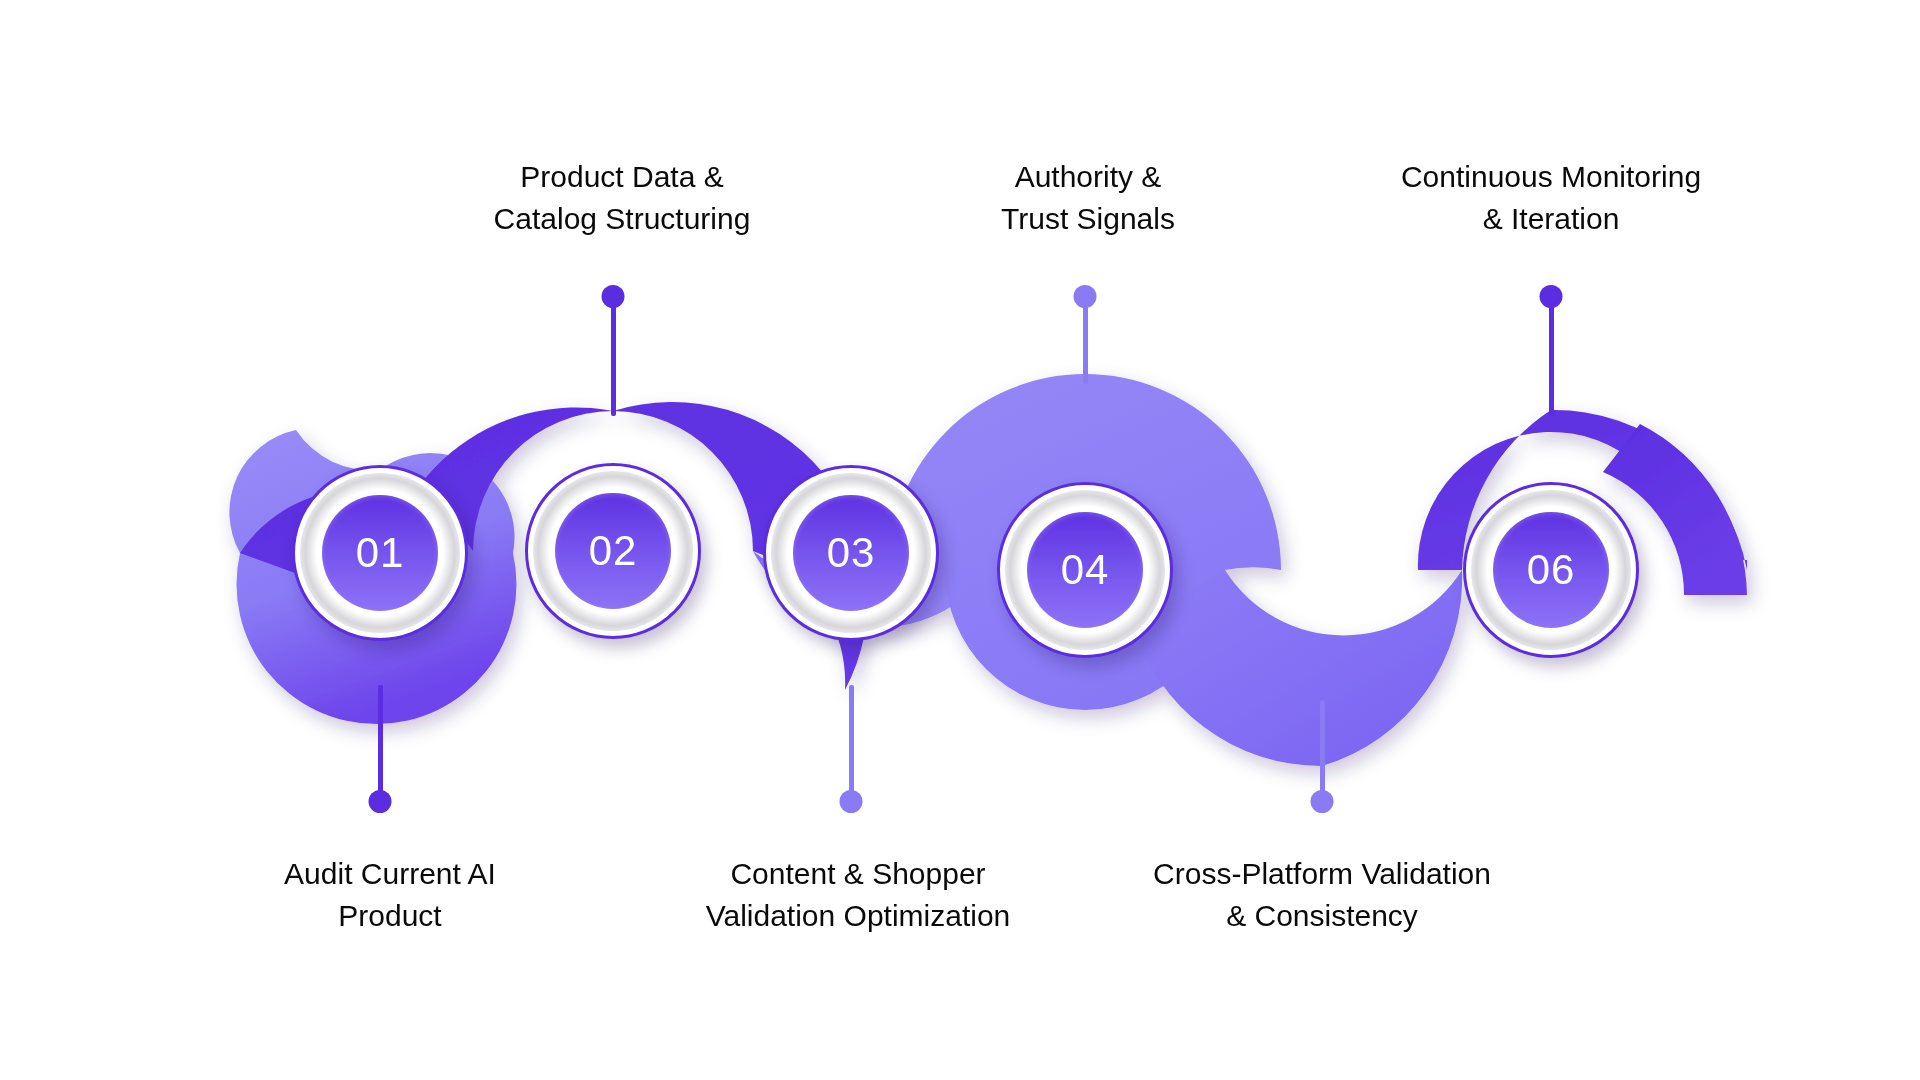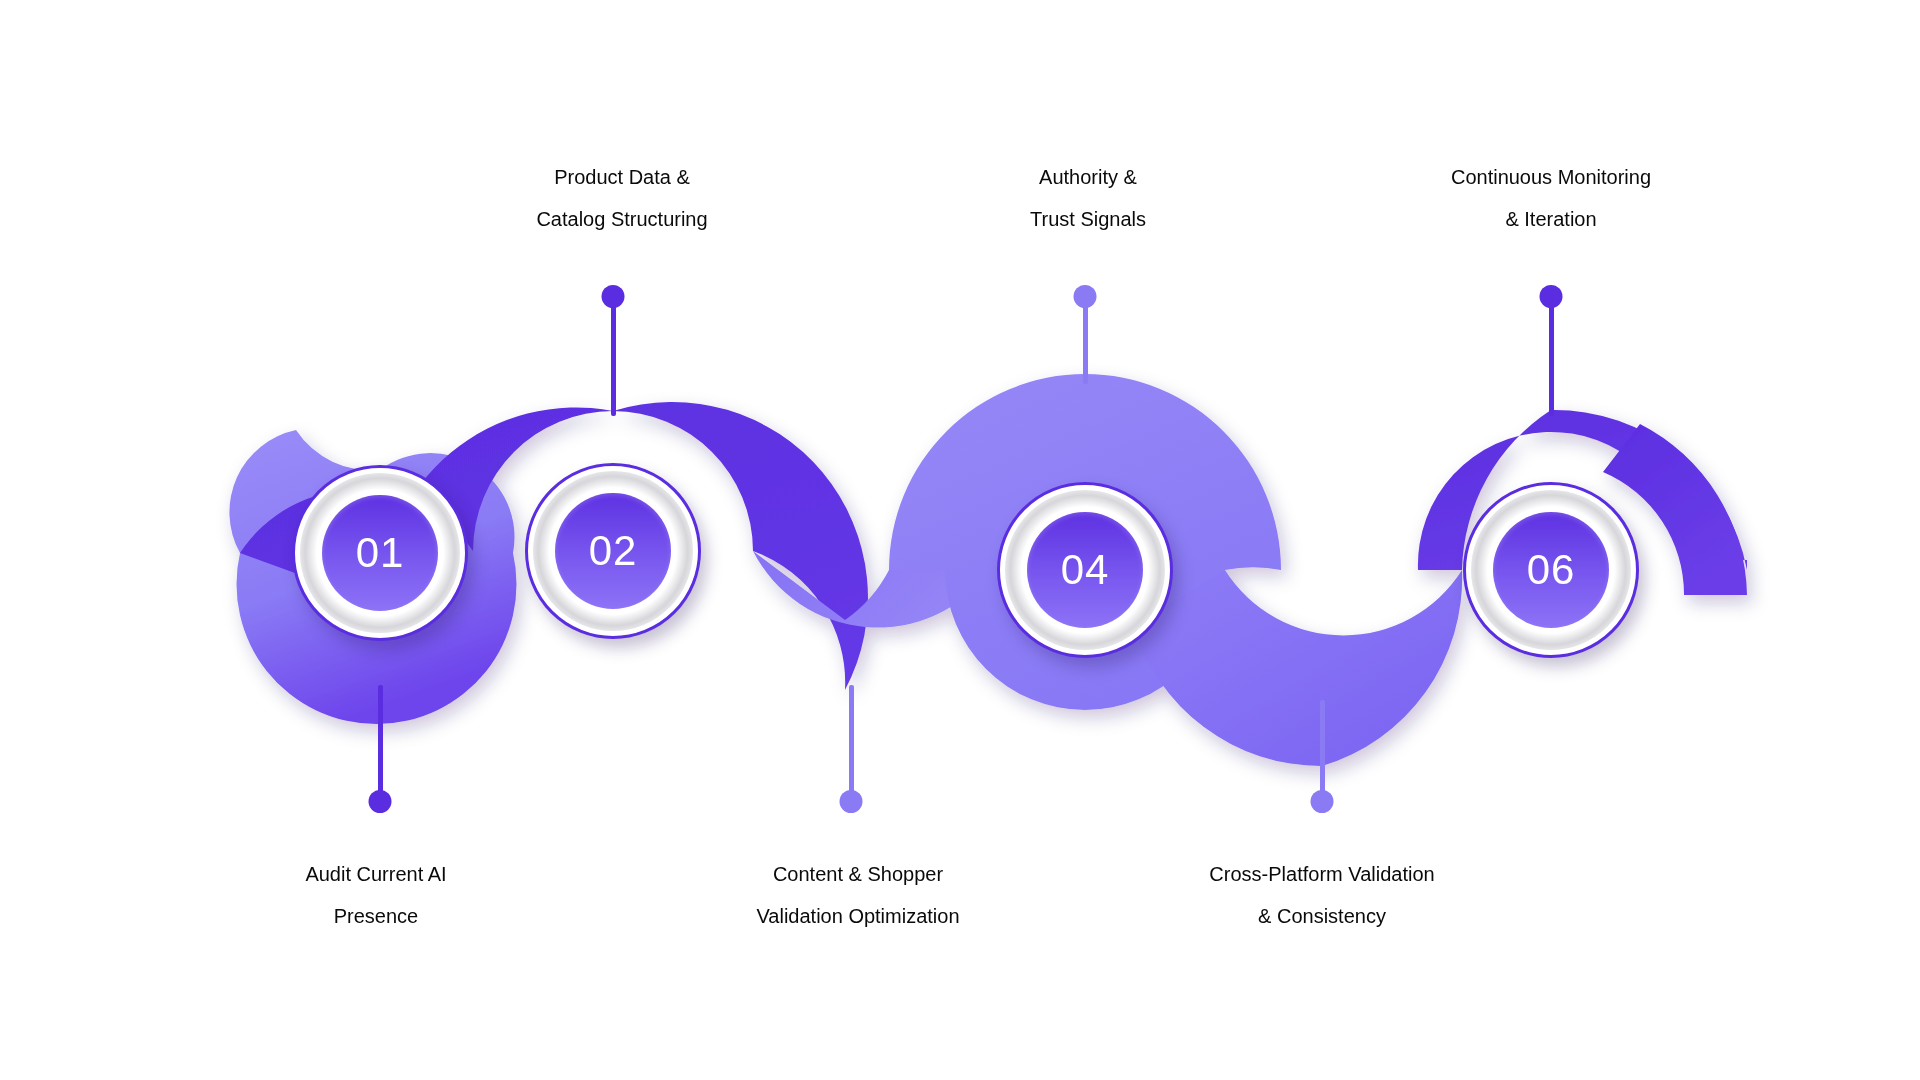--- a/index.html
+++ b/index.html
@@ -59,21 +59,21 @@
   .stem { position:absolute; z-index:2; width:5px; border-radius:2px; }
   .dot  { position:absolute; z-index:2; width:23px; height:23px; border-radius:50%;
           transform:translateX(-50%); }
 
   
   .label {
     position:absolute;
     transform:translateX(-50%);
     text-align:center;
     color:#0A0A0A;
-    font-size:20px;
+    font-size:30px;
     line-height:42px;
     font-weight:400;
     white-space:nowrap;
     font-family:"Liberation Sans", sans-serif;
   }
   .label .ln { display:block; }
 </style>
 </head>
 <body>
 
@@ -191,20 +191,27 @@
     </div>
 
     <div class="node" style="left:613px; top:551px; width:176px; height:176px;">
       <div class="ring"></div>
       <div class="bevel"></div>
       <div class="disc">
         <span class="num">02</span>
       </div>
     </div>
 
+    <div class="node" style="left:851px; top:553px; width:176px; height:176px;">
+      <div class="ring"></div>
+      <div class="bevel"></div>
+      <div class="disc">
+        <span class="num">03</span>
+      </div>
+    </div>
 
     <div class="node" style="left:1085px; top:570px; width:176px; height:176px;">
       <div class="ring"></div>
       <div class="bevel"></div>
       <div class="disc">
         <span class="num">04</span>
       </div>
     </div>
 
 
@@ -212,23 +219,23 @@
       <div class="ring"></div>
       <div class="bevel"></div>
       <div class="disc">
         <span class="num">06</span>
       </div>
     </div>
   </div>
 
   <div class="layer" id="labels">
 
-    <div class="label" style="left:376px; top:853px;">
+    <div class="label" style="left:390px; top:853px;">
       <span class="ln">Audit Current AI</span>
-      <span class="ln">Presence</span>
+      <span class="ln">Product</span>
     </div>
 
     <div class="label" style="left:622px; top:156px;">
       <span class="ln">Product Data &amp;</span>
       <span class="ln">Catalog Structuring</span>
     </div>
 
     <div class="label" style="left:858px; top:853px;text-align:center;">
       <span class="ln">Content &amp; Shopper</span>
       <span class="ln">Validation Optimization</span>

